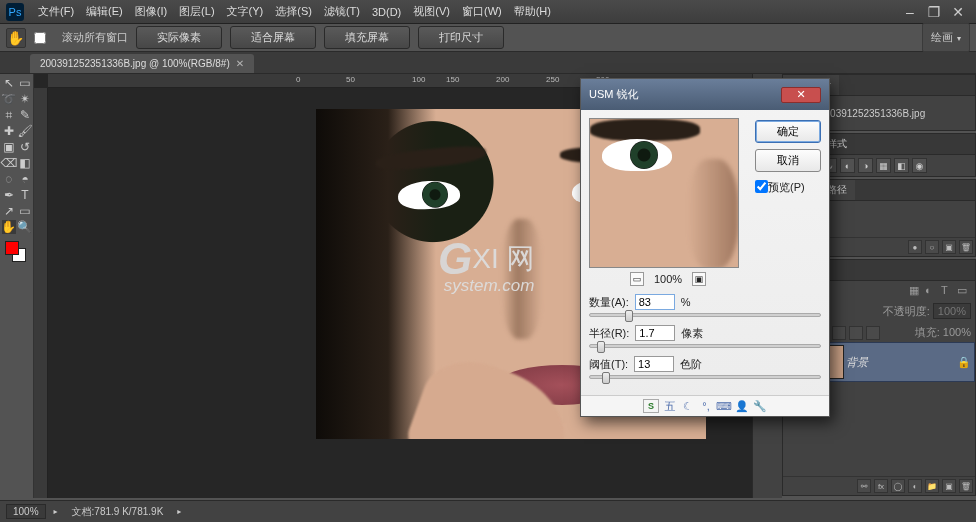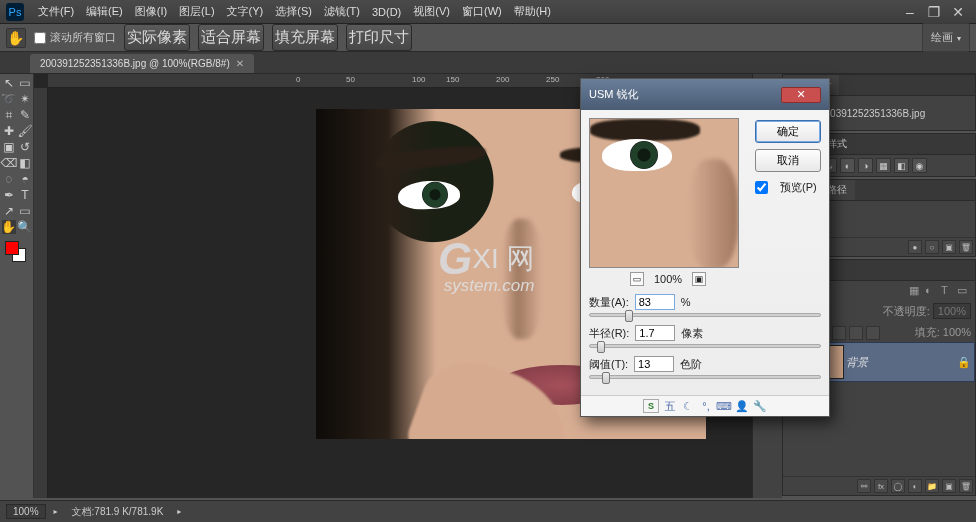--- a/index.html
+++ b/index.html
@@ -8,23 +8,23 @@
 
 .menubar { height: 24px; background: linear-gradient(#4a4a4a,#3d3d3d); display: flex; align-items: center; padding: 0 6px; border-bottom: 1px solid #222; }
 .ps-logo { width: 18px; height: 18px; background: #001e36; color: #31a8ff; font-weight: normal; font-size: 11px; display: flex; align-items: center; justify-content: center; border-radius: 3px; margin-right: 8px; }
 .menubar .menuitem { padding: 3px 6px; color: #ddd; cursor: default; }
 .menubar .spacer { flex: 1; }
 .menubar .winbtn { width: 24px; text-align: center; color: #ccc; font-size: 14px; }
 
 
 .optbar { height: 28px; background: #535353; border-bottom: 1px solid #2a2a2a; display: flex; align-items: center; padding: 0 6px; gap: 8px; }
 .hand-ico { width: 20px; height: 20px; display:flex;align-items:center;justify-content:center;font-size:14px;color:#ddd; background:#454545;border:1px solid #333;border-radius:2px; }
-.optbar label { display:flex;align-items:center;gap:4px;color:#ccc; }
+.optbar label { display:flex;align-items:center;gap:16px;color:#ccc; }
 .optbar input[type=checkbox]{ width:12px;height:12px; }
-.obtn { background: linear-gradient(#5a5a5a,#474747); border: 1px solid #2a2a2a; border-radius: 3px; padding: 3px 2px; color: #ddd; font-size: 15px; }
+.obtn { background: linear-gradient(#5a5a5a,#474747); border: 1px solid #2a2a2a; border-radius: 3px; padding: 3px 20px; color: #ddd; font-size: 11px; }
 .opt-right { margin-left: auto; padding: 6px 8px; border: 1px solid #3a3a3a; border-radius: 2px; background:#4a4a4a; }
 .dropdown-arrow{font-size:8px;margin-left:4px;}
 
 
 .doctabs { height: 22px; background: #3a3a3a; display: flex; align-items: flex-end; padding-left: 30px; border-bottom: 1px solid #2a2a2a; }
 .doctab { background: #535353; color: #ddd; font-size: 10px; padding: 4px 10px; border-top-left-radius: 3px; border-top-right-radius: 3px; display:flex; align-items:center; gap:6px; }
 .doctab .x{font-size:10px;opacity:.7;}
 
 
 .workarea { position: absolute; top: 74px; left: 0; right: 0; bottom: 24px; display: flex; }
@@ -87,21 +87,21 @@
 .dlg-title { background: linear-gradient(#6a7e9a,#4a5c74); color:#fff; padding:3px 8px; display:flex; justify-content:space-between; align-items:center; font-weight:normal; font-size:11px; height:31px; }
 .dlg-close { width:40px; height:16px; background:#c84f4e; border:1px solid #8a2e2d; border-radius:2px; display:flex;align-items:center;justify-content:center;color:#fff;font-size:11px; }
 .dlg-body { padding:8px; display:flex; gap:8px; }
 .dlg-left { flex:1; }
 .preview-box { width:150px; height:150px; border:1px solid #888; overflow:hidden; position:relative; }
 .zoom-row{display:flex;align-items:center;justify-content:center;gap:10px;margin-top:4px;}
 .zoom-row .zb{width:14px;height:14px;border:1px solid #999;background:#fafafa;display:flex;align-items:center;justify-content:center;font-size:9px;}
 .dlg-right{display:flex;flex-direction:column;gap:6px;padding-top:2px;}
 .dbtn{width:66px;padding:3px 0;border:1px solid #888;border-radius:3px;background:linear-gradient(#fdfdfd,#e8e8e8);font-size:11px;}
 .dbtn.primary{border-color:#3b6fb3;box-shadow:0 0 0 1px #7aa9e0 inset;}
-.dlg-right label{display:flex;align-items:center;gap:12px;margin-top:2px;}
+.dlg-right label{display:flex;align-items:flex-start;gap:0;margin-top:2px;}
 .sliders{padding:0 8px 8px 8px;}
 .srow{margin-bottom:8px;}
 .srow .lbl-line{display:flex;align-items:center;gap:6px;margin-bottom:2px;}
 .srow .lbl-line .num{width:40px;border:1px solid #7aa9e0;background:#fff;padding:1px 3px;font-size:11px;}
 .srow .lbl-line .num.plain{border-color:#999;}
 .slider-track{height:4px;background:#d0d0d0;border:1px solid #aaa;border-radius:2px;position:relative;margin-top:3px;}
 .slider-thumb{position:absolute;top:-4px;width:8px;height:12px;background:linear-gradient(#eee,#ccc);border:1px solid #777;border-radius:2px;}
 .ime-bar{display:flex;align-items:center;gap:4px;padding:3px 6px;background:#f5f5f5;border-top:1px solid #ccc;justify-content:center;}
 .ime-bar .ime{width:16px;height:14px;border:1px solid #aaa;font-size:9px;display:flex;align-items:center;justify-content:center;color:#2a7a2a;font-weight:bold;}
 .ime-bar .ic{width:14px;height:14px;display:flex;align-items:center;justify-content:center;color:#4a6aaa;font-size:11px;}

